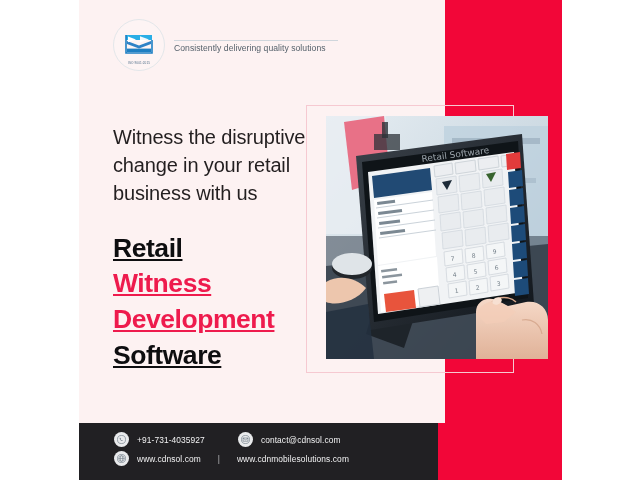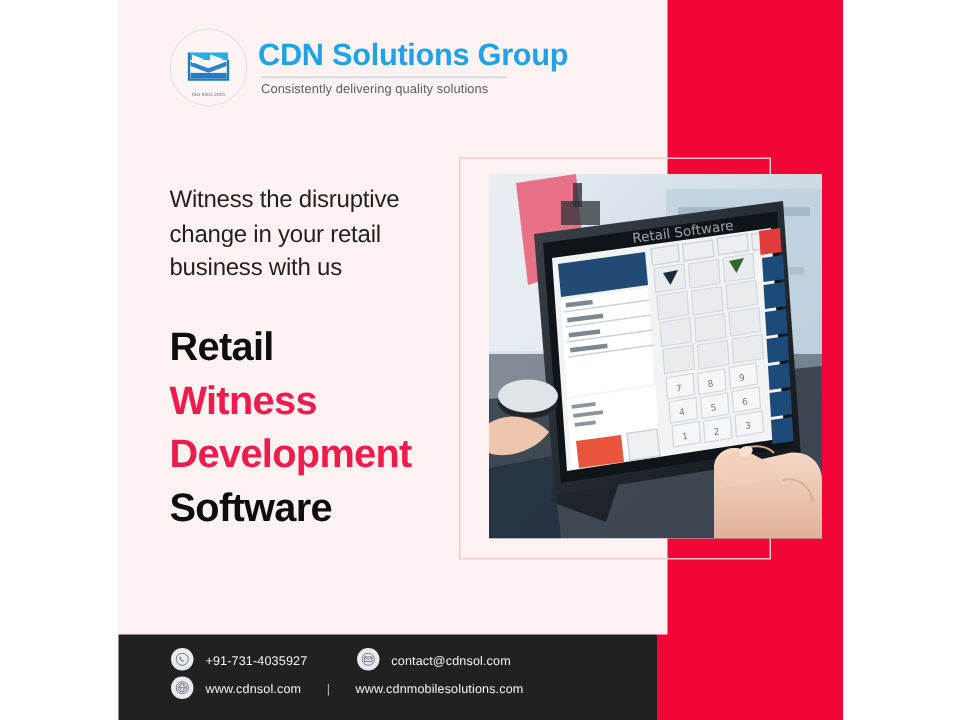--- a/index.html
+++ b/index.html
@@ -105,37 +105,37 @@
 
   
   .copy {
     position: absolute;
     left: 113px;
     top: 123px;
     width: 205px;
     z-index: 5;
   }
   .kicker {
-    font-size: 16px;
+    font-size: 20px;
     line-height: 1.41;
     color: #231F20;
     font-weight: normal;
     margin: 0 0 23px 0;
     letter-spacing: -.15px;
   }
   .headline {
     margin: 0;
     font-size: 26.5px;
     font-weight: bold;
     line-height: 1.355;
     letter-spacing: -.45px;
     color: #0E0E10;
   }
   .headline .accent { color: #EE1B4D; }
-  .headline .line { display: block; white-space: nowrap; }
+  .headline .line { display: block; white-space: nowrap; text-decoration: underline; }
 
   
   .photo-frame {
     position: absolute;
     left: 306px;
     top: 105px;
     width: 208px;
     height: 268px;
     border: 1.5px solid #F6C9D1;
     box-sizing: border-box;
@@ -216,21 +216,20 @@
         <path d="M4 4 L30 4 L30 9 L4 9 Z" fill="#29AEE6"></path>
         <path d="M4 4 L4 22 L30 22 L30 9" fill="none" stroke="#1C7FC4" stroke-width="1.6"></path>
         <path d="M5 10 L17 14.5 L29 10 L29 13 L17 17.5 L5 13 Z" fill="#2E82C6"></path>
         <path d="M6 5.5 L14 8.5 L6 11.2 Z" fill="#ffffff"></path>
         <path d="M18 5.3 L27 8.4 L18 11.4 Z" fill="#ffffff" opacity=".92"></path>
         <rect x="5" y="17.6" width="24" height="3.4" fill="#1E7FC2"></rect>
       </svg>
       <span class="iso-text">ISO 9001:2015</span>
     </div>
     <div class="brand-words">
-      <span class="brand-title">CDN Solutions Group</span>
       <span class="brand-rule"></span>
       <span class="brand-tagline">Consistently delivering quality solutions</span>
     </div>
   </div>
 
   <div class="copy">
     <p class="kicker">Witness the disruptive change in your retail business with us</p>
     <h1 class="headline">
       <span class="line">Retail</span>
       <span class="line accent">Witness</span>

